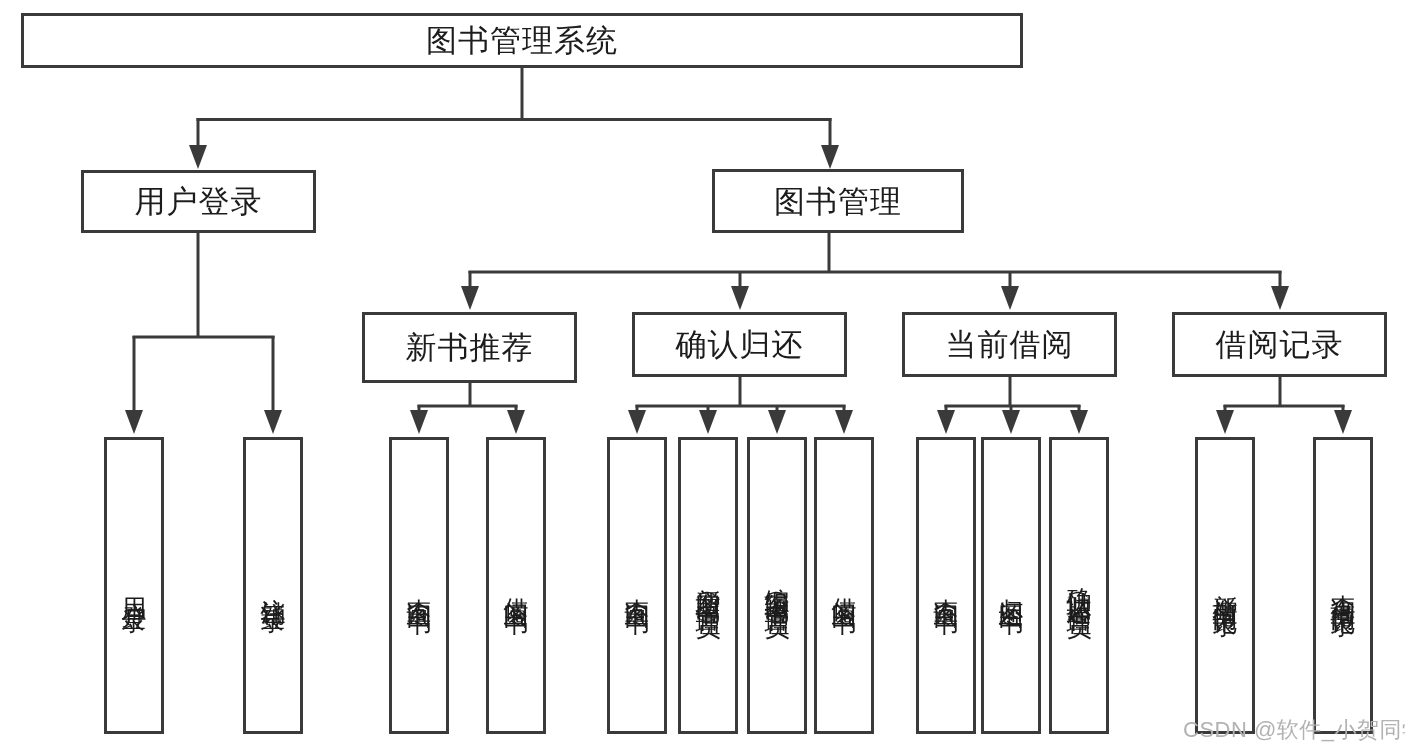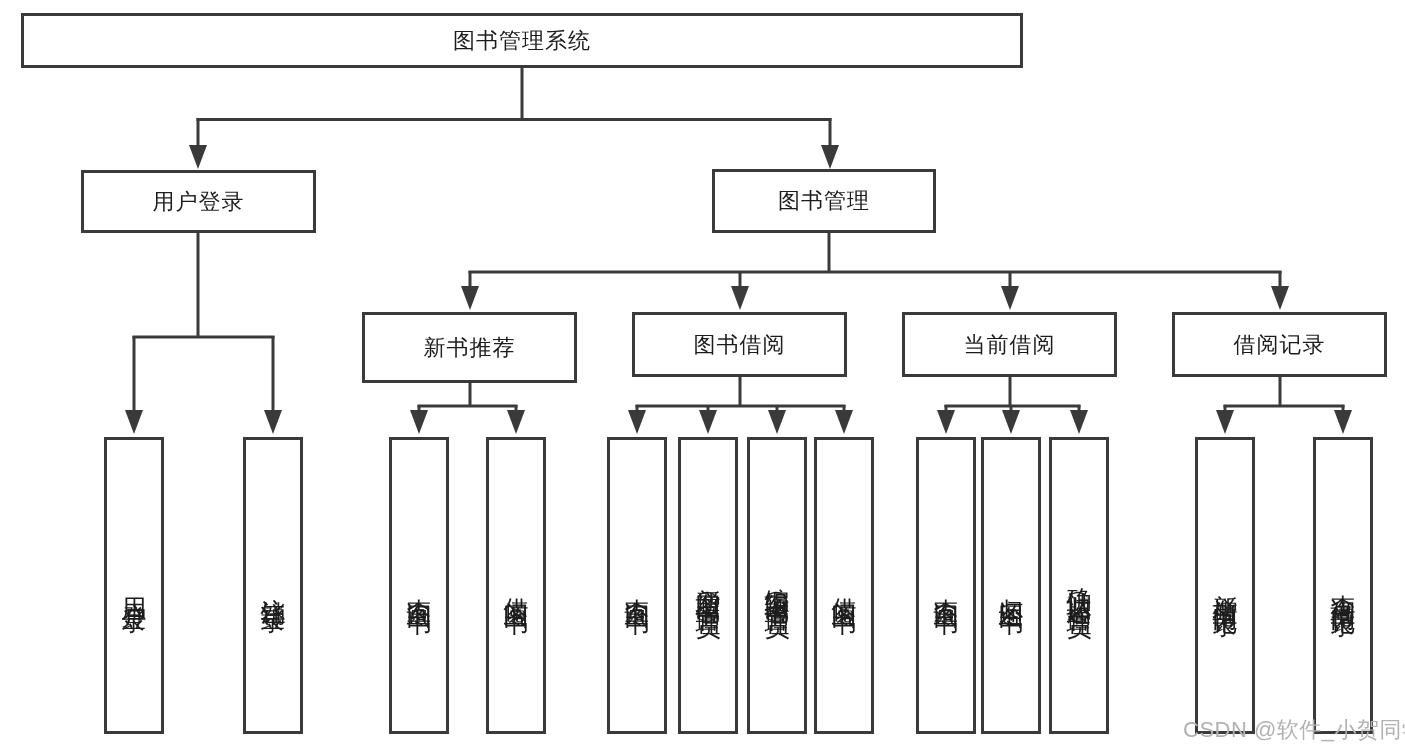--- a/index.html
+++ b/index.html
@@ -13,21 +13,21 @@
   #connectors{position:absolute;left:0;top:0;z-index:1;}
   .box{
     position:absolute;
     box-sizing:border-box;
     border:3px solid #3a3a3a;
     background:#ffffff;
     display:flex;
     align-items:center;
     justify-content:center;
     color:#1c1c1c;
-    font-size:22px;
+    font-size:31px;
     letter-spacing:1px;
     z-index:2;
     line-height:1;
   }
   .vbox{
     writing-mode:vertical-rl;
     text-orientation:mixed;
     letter-spacing:4px;
     font-size:25px;
     padding:6px 0;
@@ -116,29 +116,29 @@
     </g>
   </svg>
 
   <div class="box" style="left:21px;top:13px;width:1002px;height:55px;">
     <span>图书管理系统</span>
   </div>
 
   <div class="box" style="left:81px;top:170px;width:235px;height:63px;">
     <span>用户登录</span>
   </div>
-  <div class="box" style="left:712px;top:169px;width:224px;height:64px;">
+  <div class="box" style="left:712px;top:169px;width:252px;height:64px;">
     <span>图书管理</span>
   </div>
 
   <div class="box" style="left:362px;top:312px;width:215px;height:71px;">
     <span>新书推荐</span>
   </div>
   <div class="box" style="left:632px;top:312px;width:215px;height:65px;">
-    <span>图书借阅</span>
+    <span>确认归还</span>
   </div>
   <div class="box" style="left:902px;top:312px;width:215px;height:65px;">
     <span>当前借阅</span>
   </div>
   <div class="box" style="left:1172px;top:312px;width:215px;height:65px;">
     <span>借阅记录</span>
   </div>
 
   <div class="box vbox" style="left:104px;top:437px;width:60px;height:297px;">
     <span>用户登录</span>

